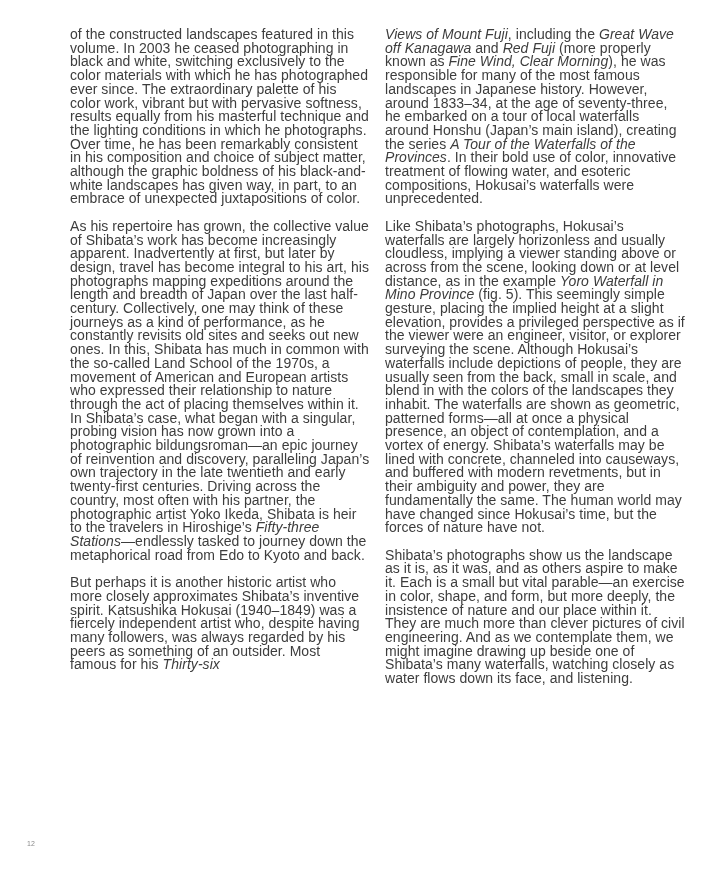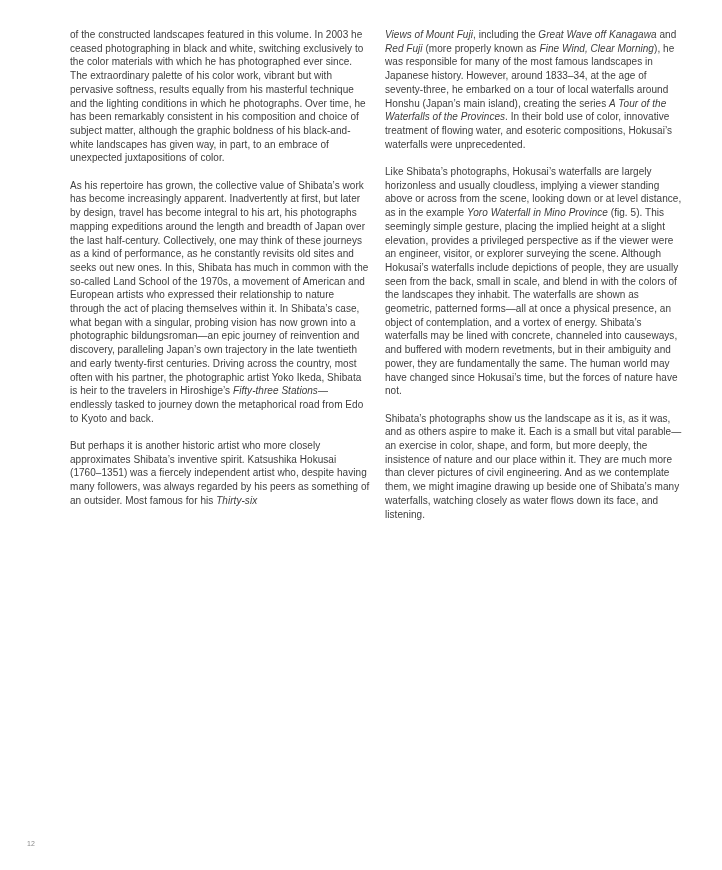--- a/index.html
+++ b/index.html
@@ -13,21 +13,21 @@
   }
   .columns {
     position: absolute;
     left: 70px;
     top: 28px;
     display: flex;
     gap: 15px;
   }
   .column {
     width: 300px;
-    font-size: 10px;
+    font-size: 14px;
     line-height: 13.7px;
     color: #3d3d3d;
     letter-spacing: 0.05px;
     text-align: left;
   }
   .column p {
     margin: 0 0 13.7px 0;
   }
   .column p:last-child { margin-bottom: 2px; }
   .column em { font-style: italic; }
@@ -41,21 +41,21 @@
   }
 </style>
 </head>
 <body>
 
 <div class="page">
   <main class="columns">
     <section class="column">
         <p><span>of the constructed landscapes featured in this volume. In 2003 he ceased photographing in black and white, switching exclusively to the color materials with which he has photographed ever since. The extraordinary palette of his color work, vibrant but with pervasive softness, results equally from his masterful technique and the lighting conditions in which he photographs. Over time, he has been remarkably consistent in his composition and choice of subject matter, although the graphic boldness of his black-and-white landscapes has given way, in part, to an embrace of unexpected juxtapositions of color.</span></p>
         <p><span>As his repertoire has grown, the collective value of Shibata’s work has become increasingly apparent. Inadvertently at first, but later by design, travel has become integral to his art, his photographs mapping expeditions around the length and breadth of Japan over the last half-century. Collectively, one may think of these journeys as a kind of performance, as he constantly revisits old sites and seeks out new ones. In this, Shibata has much in common with the so-called Land School of the 1970s, a movement of American and European artists who expressed their relationship to nature through the act of placing themselves within it. In Shibata’s case, what began with a singular, probing vision has now grown into a photographic bildungsroman—an epic journey of reinvention and discovery, paralleling Japan’s own trajectory in the late twentieth and early twenty-first centuries. Driving across the country, most often with his partner, the photographic artist Yoko Ikeda, Shibata is heir to the travelers in Hiroshige’s </span><em>Fifty-three Stations</em><span>—endlessly tasked to journey down the metaphorical road from Edo to Kyoto and back.</span></p>
-        <p><span>But perhaps it is another historic artist who more closely approximates Shibata’s inventive spirit. Katsushika Hokusai (1760–1351) was a fiercely independent artist who, despite having many followers, was always regarded by his peers as something of an outsider. Most famous for his </span><em>Thirty-six</em></p>
+        <p><span>But perhaps it is another historic artist who more closely approximates Shibata’s inventive spirit. Katsushika Hokusai (1940–1849) was a fiercely independent artist who, despite having many followers, was always regarded by his peers as something of an outsider. Most famous for his </span><em>Thirty-six</em></p>
       </section>
     <section class="column">
         <p><em>Views of Mount Fuji</em><span>, including the </span><em>Great Wave off Kanagawa</em><span> and </span><em>Red Fuji</em><span> (more properly known as </span><em>Fine Wind, Clear Morning</em><span>), he was responsible for many of the most famous landscapes in Japanese history. However, around 1833–34, at the age of seventy-three, he embarked on a tour of local waterfalls around Honshu (Japan’s main island), creating the series </span><em>A Tour of the Waterfalls of the Provinces</em><span>. In their bold use of color, innovative treatment of flowing water, and esoteric compositions, Hokusai’s waterfalls were unprecedented.</span></p>
         <p><span>Like Shibata’s photographs, Hokusai’s waterfalls are largely horizonless and usually cloudless, implying a viewer standing above or across from the scene, looking down or at level distance, as in the example </span><em>Yoro Waterfall in Mino Province</em><span> (fig. 5). This seemingly simple gesture, placing the implied height at a slight elevation, provides a privileged perspective as if the viewer were an engineer, visitor, or explorer surveying the scene. Although Hokusai’s waterfalls include depictions of people, they are usually seen from the back, small in scale, and blend in with the colors of the landscapes they inhabit. The waterfalls are shown as geometric, patterned forms—all at once a physical presence, an object of contemplation, and a vortex of energy. Shibata’s waterfalls may be lined with concrete, channeled into causeways, and buffered with modern revetments, but in their ambiguity and power, they are fundamentally the same. The human world may have changed since Hokusai’s time, but the forces of nature have not.</span></p>
         <p><span>Shibata’s photographs show us the landscape as it is, as it was, and as others aspire to make it. Each is a small but vital parable—an exercise in color, shape, and form, but more deeply, the insistence of nature and our place within it. They are much more than clever pictures of civil engineering. And as we contemplate them, we might imagine drawing up beside one of Shibata’s many waterfalls, watching closely as water flows down its face, and listening.</span></p>
       </section>
   </main>
   <footer class="folio">12</footer>
 </div>
 

